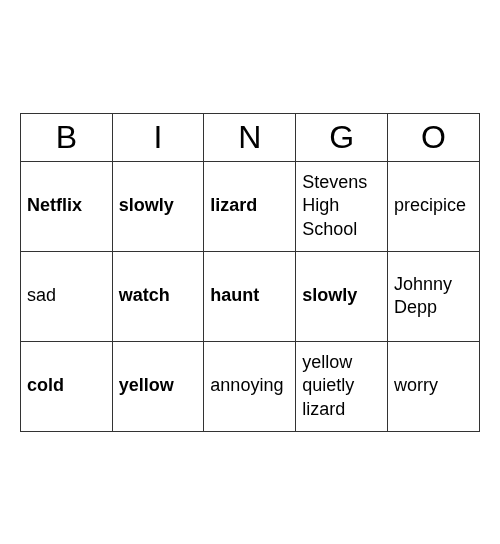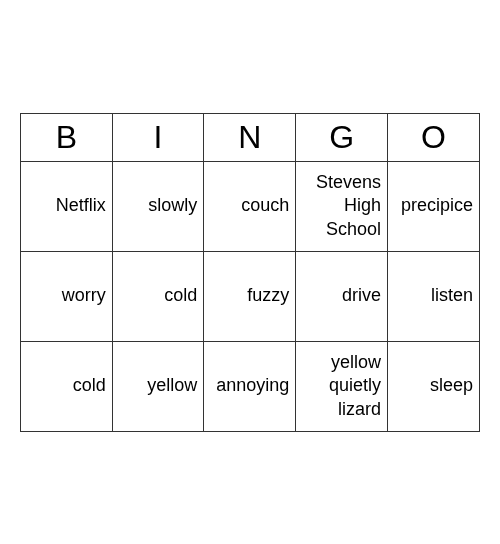--- a/index.html
+++ b/index.html
@@ -34,35 +34,36 @@
       font-weight: normal;
       text-align: center;
       width: 92px;
       height: 48px;
       border: 1px solid #333;
       padding: 4px;
     }
 
     .bingo-table td {
       border: 1px solid #333;
-      text-align: right;
+      text-align: left;
       vertical-align: middle;
       width: 92px;
       height: 90px;
       padding: 6px;
       font-size: 18px;
       line-height: 1.3;
     }
 
     .cell-large {
       font-size: 24px;
     }
 
     .cell-medium {
       font-size: 20px;
+      font-weight: bold;
     }
 
     .cell-small {
       font-size: 15px;
     }
   </style>
 </head>
 <body>
 
 <div class="bingo-container">
@@ -73,33 +74,33 @@
           <th>I</th>
           <th>N</th>
           <th>G</th>
           <th>O</th>
         </tr>
     </thead>
     <tbody id="bingo-body">
     <tr>
           <td class="cell-medium">Netflix</td>
           <td class="cell-medium">slowly</td>
-          <td class="cell-medium">couch</td>
+          <td class="cell-medium">lizard</td>
           <td class="cell-small">Stevens High School</td>
           <td class="cell-small">precipice</td>
         </tr>
         <tr>
-          <td class="cell-medium">worry</td>
-          <td class="cell-large">cold</td>
-          <td class="cell-medium">fuzzy</td>
-          <td class="cell-medium">drive</td>
-          <td class="cell-medium">listen</td>
+          <td class="cell-large">sad</td>
+          <td class="cell-medium">watch</td>
+          <td class="cell-medium">haunt</td>
+          <td class="cell-medium">slowly</td>
+          <td class="cell-small">Johnny Depp</td>
         </tr>
         <tr>
           <td class="cell-medium">cold</td>
           <td class="cell-medium">yellow</td>
           <td class="cell-small">annoying</td>
           <td class="cell-small">yellow quietly lizard</td>
-          <td class="cell-large">sleep</td>
+          <td class="cell-large">worry</td>
         </tr>
       </tbody>
   </table>
 </div>
 
 </body></html>

